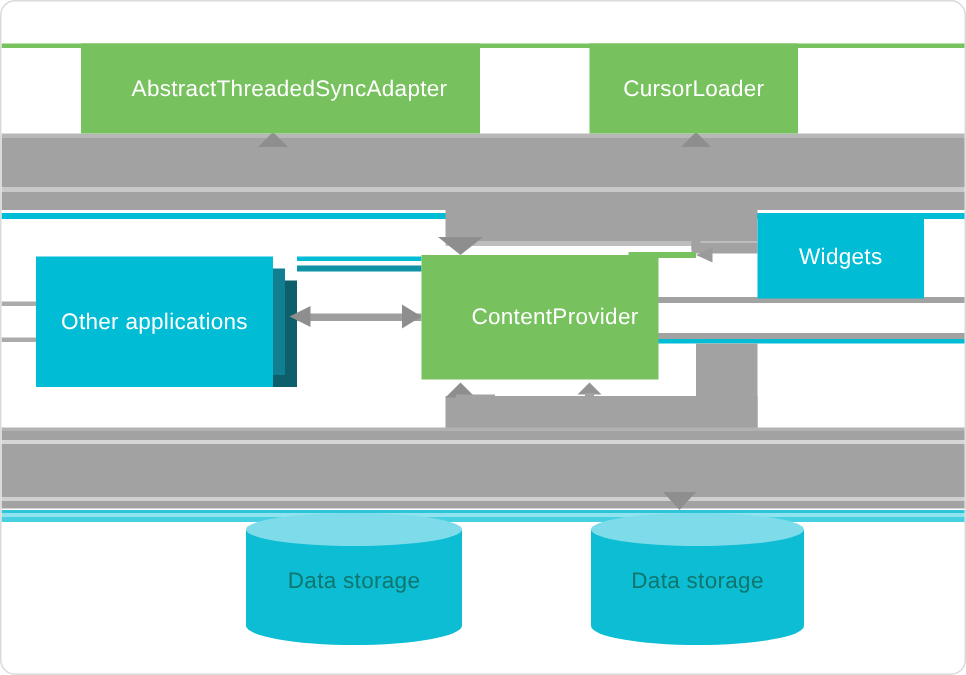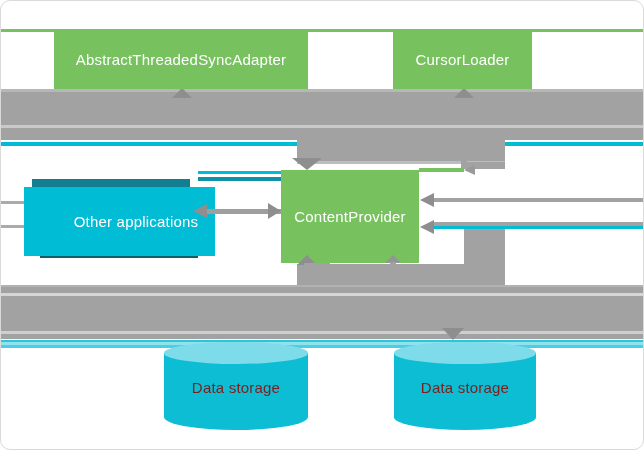--- a/index.html
+++ b/index.html
@@ -22,21 +22,21 @@
   .tri.up-small{border-left:8px solid transparent;border-right:8px solid transparent;border-bottom:8px solid #949494;}
   .tri.down-big{border-left:15px solid transparent;border-right:15px solid transparent;border-top:12px solid #8e8e8e;}
   .tri.down-med{border-left:11px solid transparent;border-right:11px solid transparent;border-top:12px solid #8e8e8e;}
   .tri.left{border-top:7px solid transparent;border-bottom:7px solid transparent;border-right:14px solid #8e8e8e;}
   .tri.left-sm{border-top:5px solid transparent;border-bottom:5px solid transparent;border-right:11px solid #9a9a9a;}
   .tri.right{border-top:8px solid transparent;border-bottom:8px solid transparent;border-left:13px solid #8e8e8e;}
   
   .cyl-body{position:absolute;background:#0cbdd3;border-radius:0 0 72px 72px / 0 0 13px 13px;}
   .cyl-top{position:absolute;background:#7edcea;border-radius:50%;}
   .cyl-label{position:absolute;display:flex;align-items:center;justify-content:center;
-    color:#7f1d1d;font-size:15px;font-weight:500;letter-spacing:.2px;}
+    color:#0f766e;font-size:15px;font-weight:500;letter-spacing:.2px;}
 </style>
 </head>
 <body>
 
 <div id="canvas">
 
   <div class="abs" style="left:0;top:28px;width:644px;height:3px;background:#77c15e;"></div>
 
   <div class="abs" style="left:0;top:88px;width:644px;height:39px;
               background:linear-gradient(#b7b7b7 0 3px,#a2a2a2 3px 36px,#c9c9c9 36px 39px);"></div>
@@ -64,38 +64,41 @@
   <div class="abs gray" style="left:296px;top:263px;width:208px;height:24px;"></div>
 
   <div class="abs" style="left:0;top:200px;width:23px;height:3px;background:#ababab;"></div>
   <div class="abs" style="left:0;top:224px;width:23px;height:3px;background:#ababab;"></div>
 
   <div class="abs" style="left:197px;top:170px;width:83px;height:3px;background:#00bcd4;"></div>
   <div class="abs" style="left:197px;top:176px;width:83px;height:4px;background:#0f92a5;"></div>
 
   <div class="abs" style="left:39px;top:186px;width:158px;height:71px;background:#0d5f6c;"></div>
   <div class="abs" style="left:31px;top:178px;width:158px;height:71px;background:#117e91;"></div>
-  <div class="node cyan" style="left:23px;top:186px;width:158px;height:69px;padding-left:33px;">
+  <div class="node cyan" style="left:23px;top:170px;width:158px;height:87px;">
     <span>Other applications</span>
   </div>
 
   <div class="abs" style="left:197px;top:208px;width:83px;height:5px;background:#9e9e9e;"></div>
   <div class="tri left" style="left:192px;top:203px;"></div>
   <div class="tri right" style="left:267px;top:202px;"></div>
 
-  <div class="node green" style="left:53px;top:28px;width:254px;height:60px;">
+  <div class="node green" style="left:53px;top:28px;width:254px;height:60px;padding-left:12px;">
     <span>AbstractThreadedSyncAdapter</span>
   </div>
   <div class="node green" style="left:392px;top:28px;width:139px;height:60px;">
     <span>CursorLoader</span>
   </div>
-  <div class="node green" style="left:280px;top:169px;width:138px;height:93px;">
+  <div class="node green" style="left:280px;top:169px;width:138px;height:83px;padding-left:20px;">
     <span>ContentProvider</span>
   </div>
 
+  <div class="node cyan" style="left:504px;top:142px;width:111px;height:56px;">
+    <span>Widgets</span>
+  </div>
 
   <div class="tri up-big" style="left:296px;top:254px;"></div>
   <div class="abs gray" style="left:303px;top:262px;width:26px;height:26px;"></div>
   <div class="tri up-small" style="left:384px;top:254px;"></div>
   <div class="abs gray" style="left:389px;top:261px;width:6px;height:27px;"></div>
 
   <div class="abs" style="left:0;top:284px;width:644px;height:54px;
               background:linear-gradient(#b2b2b2 0 2px,#a2a2a2 2px 8px,#d6d6d6 8px 11px,#a2a2a2 11px 46px,#cfcfcf 46px 49px,#a2a2a2 49px 54px);"></div>
   <div class="tri down-med" style="left:441px;top:327px;"></div>
 

